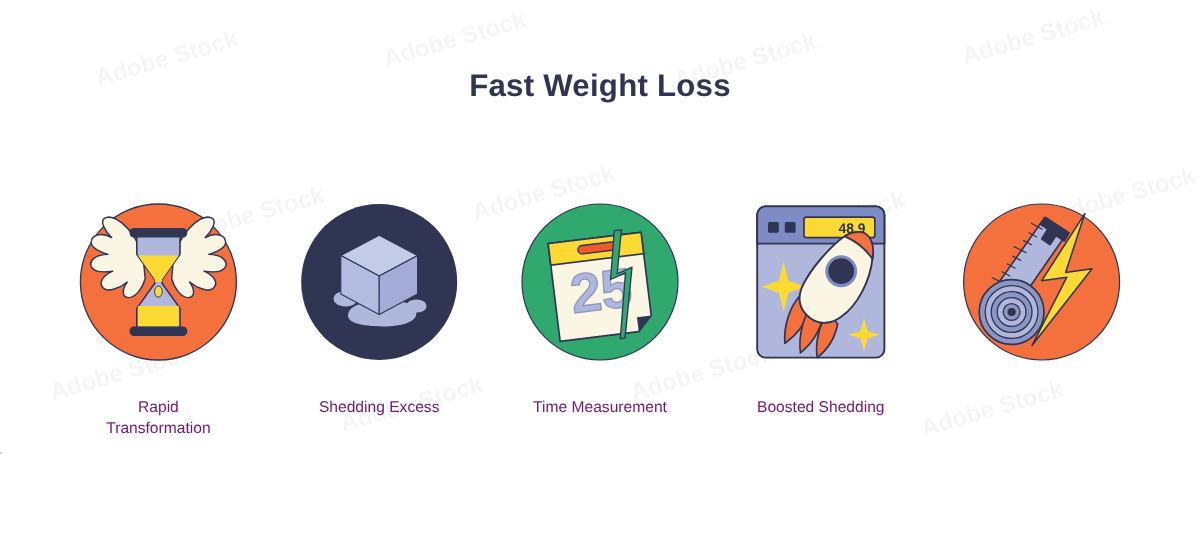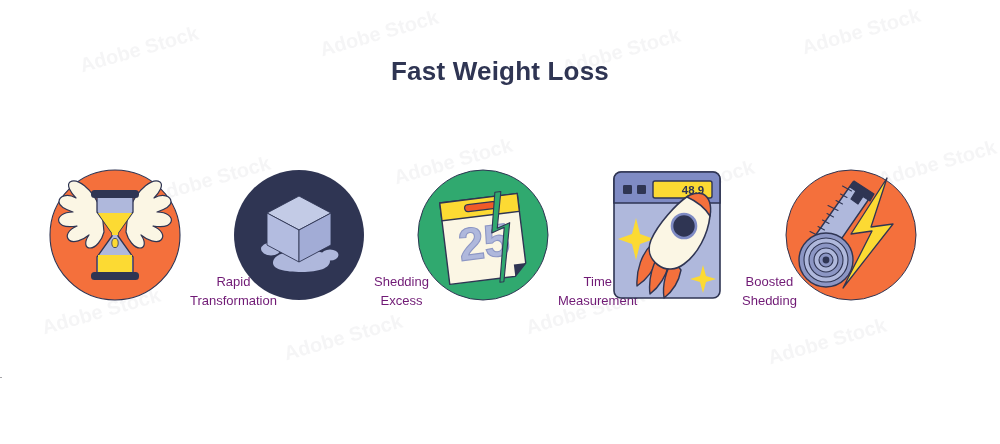--- a/index.html
+++ b/index.html
@@ -42,22 +42,22 @@
     top: 160px;
     left: 40px;
     width: 920px;
     display: flex;
     justify-content: space-between;
     align-items: flex-start;
   }
   .item {
     width: 184px;
     display: flex;
-    flex-direction: row;
-    align-items: flex-end;
+    flex-direction: column;
+    align-items: center;
   }
   .icon-wrap {
     width: 150px;
     height: 150px;
     position: relative;
     display: block;
   }
   .icon-wrap svg {
     display: block;
     width: 150px;

